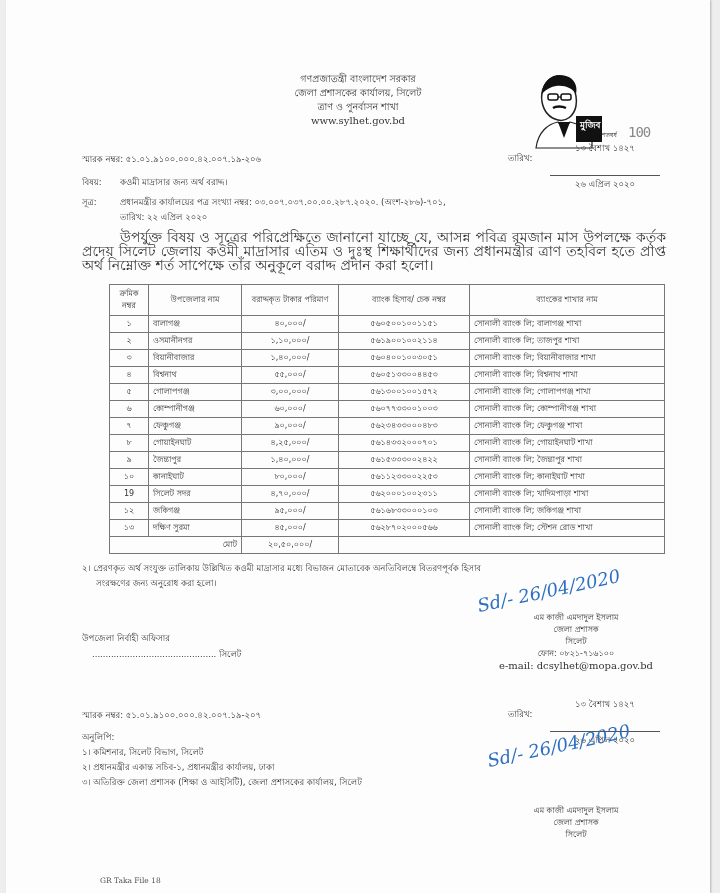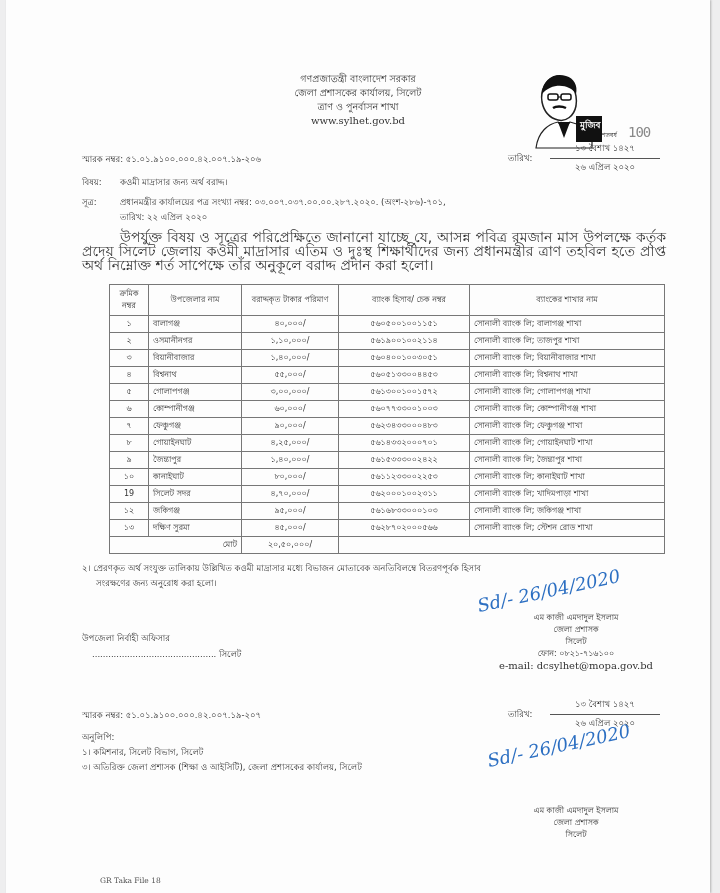--- a/index.html
+++ b/index.html
@@ -13,21 +13,21 @@
     position: absolute; left: 6px; top: 0; width: 704px; height: 893px;
     background: #fdfdfd;
     box-shadow: 1px 0 2px rgba(0,0,0,0.25);
   }
   .abs { position: absolute; }
   .hdr { left: 0; width: 704px; top: 72px; text-align: center; font-size: 9.5px; line-height: 14px; color: #333; }
   .hdr .web { font-family: "DejaVu Serif", serif; font-size: 10px; }
   .logo { left: 522px; top: 68px; width: 168px; height: 90px; }
   .date-label { position: absolute; font-size: 8.5px; }
   .date-stack { position: absolute; width: 110px; text-align: center; }
-  .date-stack .top { border-bottom: 1px solid #555; padding-bottom: 2px; text-align: center; }
+  .date-stack .top { border-bottom: 1px solid #555; padding-bottom: 19px; text-align: center; }
   .date-stack .bot { padding-top: 2px; }
   .line { font-size: 8.5px; color: #333; }
   .para { font-size: 14px; line-height: 14px; color: #333; text-align: justify; }
   table.alloc {
     position: absolute; left: 103px; top: 284px; width: 556px;
     border-collapse: collapse; font-size: 8px; color: #333;
   }
   table.alloc th, table.alloc td {
     border: 1px solid #777; padding: 1px 4px; height: 14px; line-height: 12px;
     font-weight: normal;
@@ -225,20 +225,21 @@
   </div>
   <div class="abs date-label line" style="left:502px;top:708px;">তারিখ:</div>
   <div class="date-stack line" style="left:544px;top:698px;">
     <div class="top">১৩ বৈশাখ ১৪২৭</div>
     <div class="bot">২৬ এপ্রিল ২০২০</div>
   </div>
 
   <div class="abs line" style="left:76px;top:730px;line-height:15px;">
     <div>অনুলিপি:</div>
     <div>১। কমিশনার, সিলেট বিভাগ, সিলেট</div>
+    <div>২। প্রধানমন্ত্রীর একান্ত সচিব-১, প্রধানমন্ত্রীর কার্যালয়, ঢাকা</div>
     <div>৩। অতিরিক্ত জেলা প্রশাসক (শিক্ষা ও আইসিটি), জেলা প্রশাসকের কার্যালয়, সিলেট</div>
   </div>
 
   <div class="abs sig" style="left:480px;top:735px;font-size:18px;transform:rotate(-12deg);">Sd/- 26/04/2020</div>
   <div class="abs sig-name" style="left:480px;top:805px;width:180px;">
     <div>এম কাজী এমদাদুল ইসলাম</div>
     <div>জেলা প্রশাসক</div>
     <div>সিলেট</div>
   </div>
 

